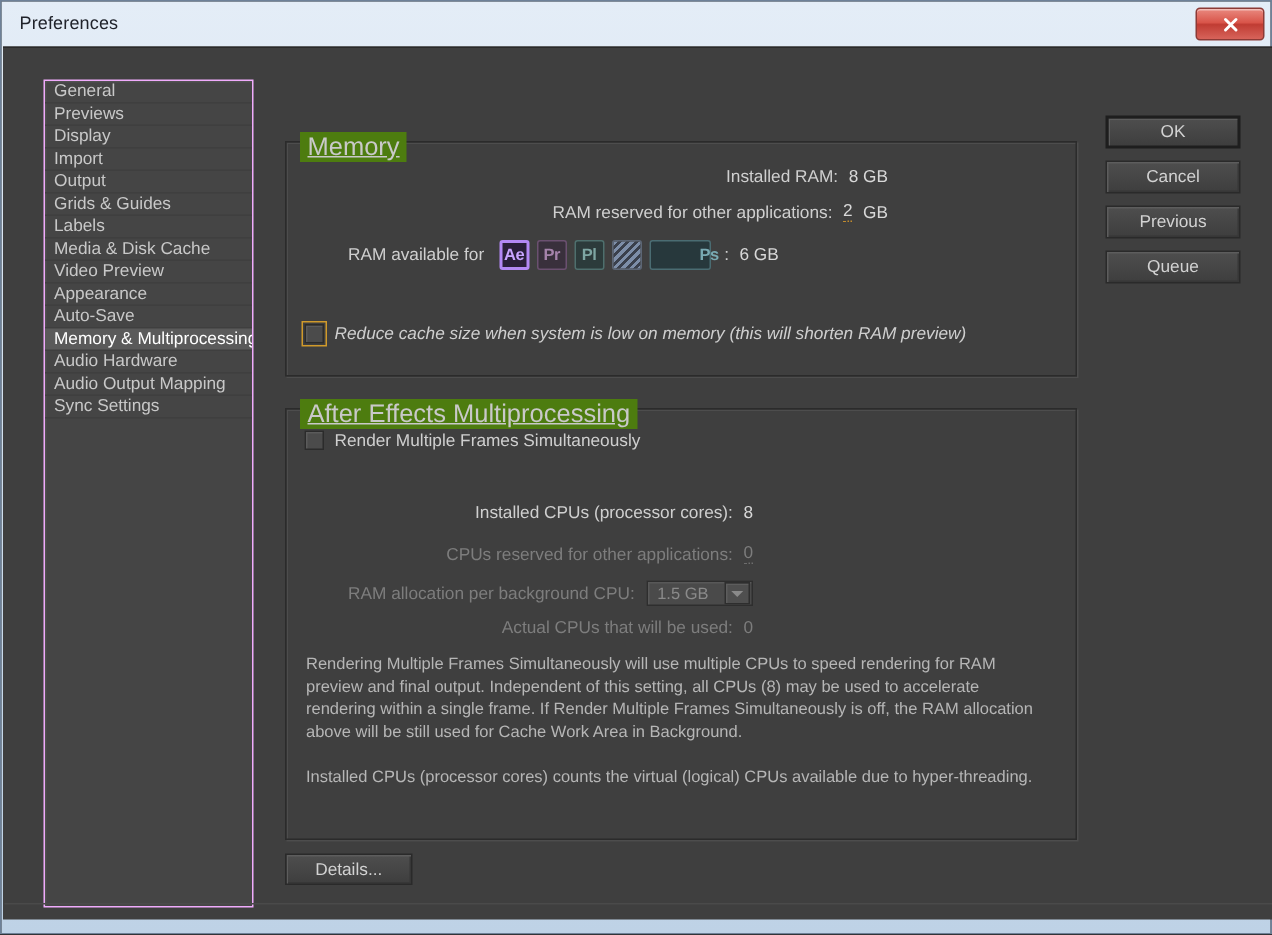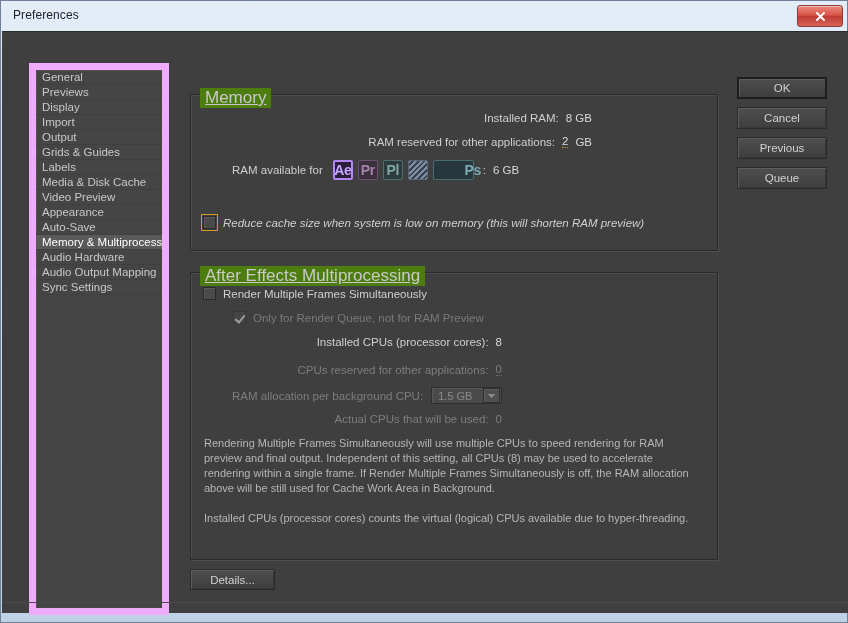--- a/index.html
+++ b/index.html
@@ -78,25 +78,25 @@
     bottom: 10px;
     width: 846px;
     height: 1px;
     background: #4a4a4a;
   }
 
   
   .sidebar {
     position: absolute;
     left: 27px;
-    top: 31px;
+    top: 21px;
     width: 140px;
     height: 552px;
     background: #454545;
-    border: 7px solid #f0abfc;
+    border: 1px solid #f0abfc;
     box-shadow: inset 1px 1px 0 #515151;
     box-sizing: border-box;
     overflow: hidden;
   }
   .side-item {
     position: relative;
     height: 15px;
     line-height: 15px;
     padding-left: 6px;
     font-size: 11.5px;
@@ -170,21 +170,21 @@
   
   .appicons { display: flex; align-items: center; margin-left: 10px; gap: 5px; }
   .appicon {
     width: 20px;
     height: 20px;
     border: 1px solid #5c5c5c;
     border-radius: 2px;
     display: flex;
     align-items: center;
     justify-content: center;
-    font-size: 14px;
+    font-size: 11px;
     font-weight: bold;
     letter-spacing: -.3px;
     box-sizing: border-box;
     background: #3b3b44;
     color: #7a7a86;
     cursor: pointer;
   }
   .appicon.ae {
     background: #2a1f3a;
     border: 2px solid #b388f5;
@@ -400,24 +400,20 @@
 
       <div class="group" id="grp-mp">
         <div class="group-title">After Effects Multiprocessing</div>
       </div>
 
       <div class="chk-row" id="chk-render-mfs">
         <span class="cbox"></span>
         <span>Render Multiple Frames Simultaneously</span>
       </div>
 
-      <div class="chk-row dim" id="chk-render-queue">
-        <span class="cbox checked"></span>
-        <span>Only for Render Queue, not for RAM Preview</span>
-      </div>
 
       <div class="row" id="row-installed-cpus">
         <span class="lbl">Installed CPUs (processor cores):</span>
         <span class="val">8</span>
       </div>
 
       <div class="row dim" id="row-reserved-cpus">
         <span class="lbl">CPUs reserved for other applications:</span>
         <span class="val hot dim">0</span>
       </div>

